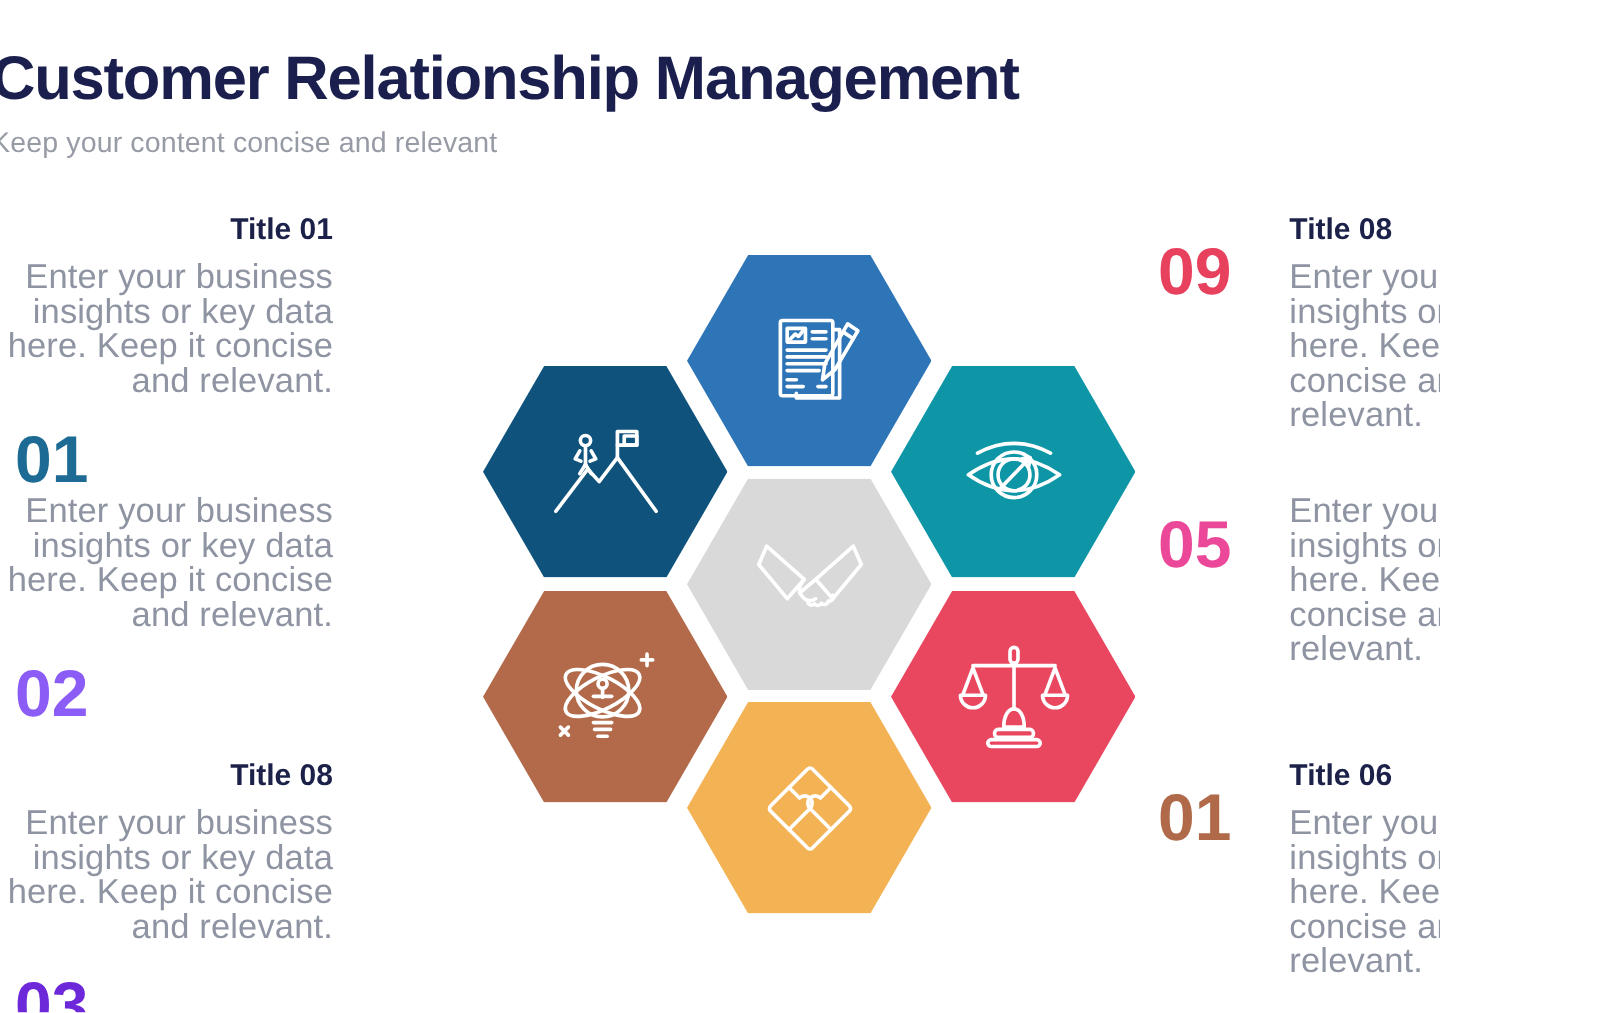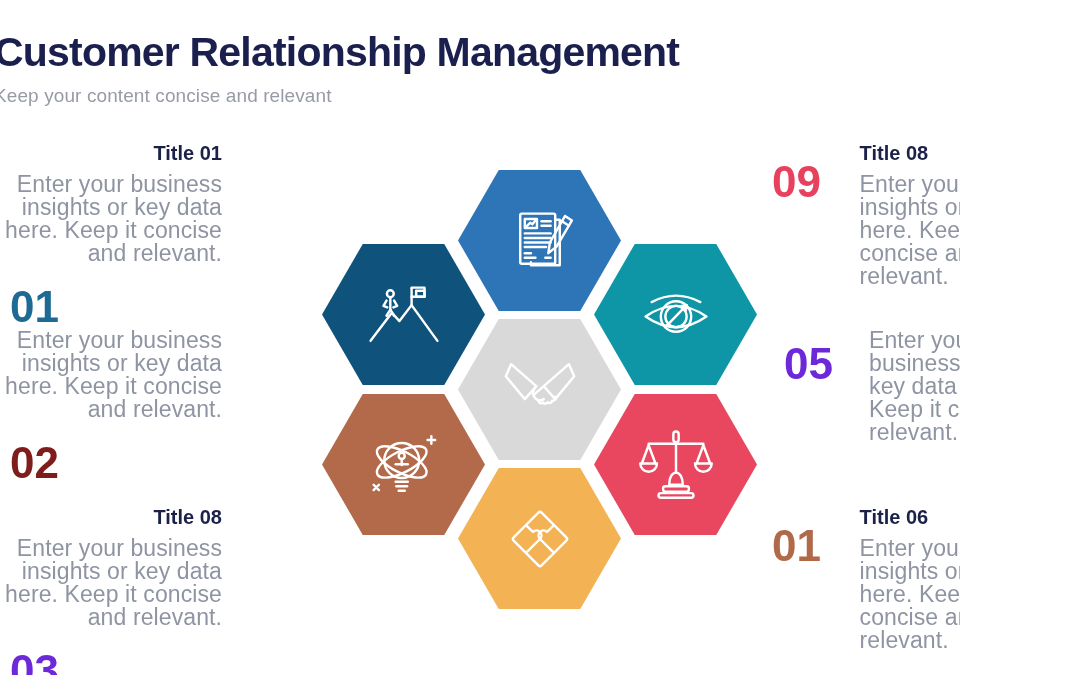--- a/index.html
+++ b/index.html
@@ -66,41 +66,41 @@
       <div class="ttl">Title 01</div>
       <div class="bdy">Enter your business insights or key data here. Keep it concise and relevant.</div>
     </div>
     <div class="num" style="color: rgb(29, 107, 148);">01</div>
   </div>
 
   <div class="info left b2">
     <div class="txt">
       <div class="bdy">Enter your business insights or key data here. Keep it concise and relevant.</div>
     </div>
-    <div class="num" style="color: #7f1d1d;">02</div>
+    <div class="num" style="color: #8b5cf6;">02</div>
   </div>
 
   <div class="info left b3">
     <div class="txt">
       <div class="ttl">Title 08</div>
       <div class="bdy">Enter your business insights or key data here. Keep it concise and relevant.</div>
     </div>
     <div class="num" style="color: #6d28d9;">03</div>
   </div>
 
   <div class="info right b1">
     <div class="num" style="color: rgb(232, 65, 94);">09</div>
     <div class="txt">
       <div class="ttl">Title 08</div>
       <div class="bdy">Enter your business insights or key data here. Keep it concise and relevant.</div>
     </div>
   </div>
 
   <div class="info right b2">
-    <div class="num" style="color: #6d28d9; margin-left: 12px;">05</div>
+    <div class="num" style="color: #ec4899;">05</div>
     <div class="txt">
       <div class="bdy">Enter your business insights or key data here. Keep it concise and relevant.</div>
     </div>
   </div>
 
   <div class="info right b3">
     <div class="num" style="color: rgb(176, 106, 74);">01</div>
     <div class="txt">
       <div class="ttl">Title 06</div>
       <div class="bdy">Enter your business insights or key data here. Keep it concise and relevant.</div>

